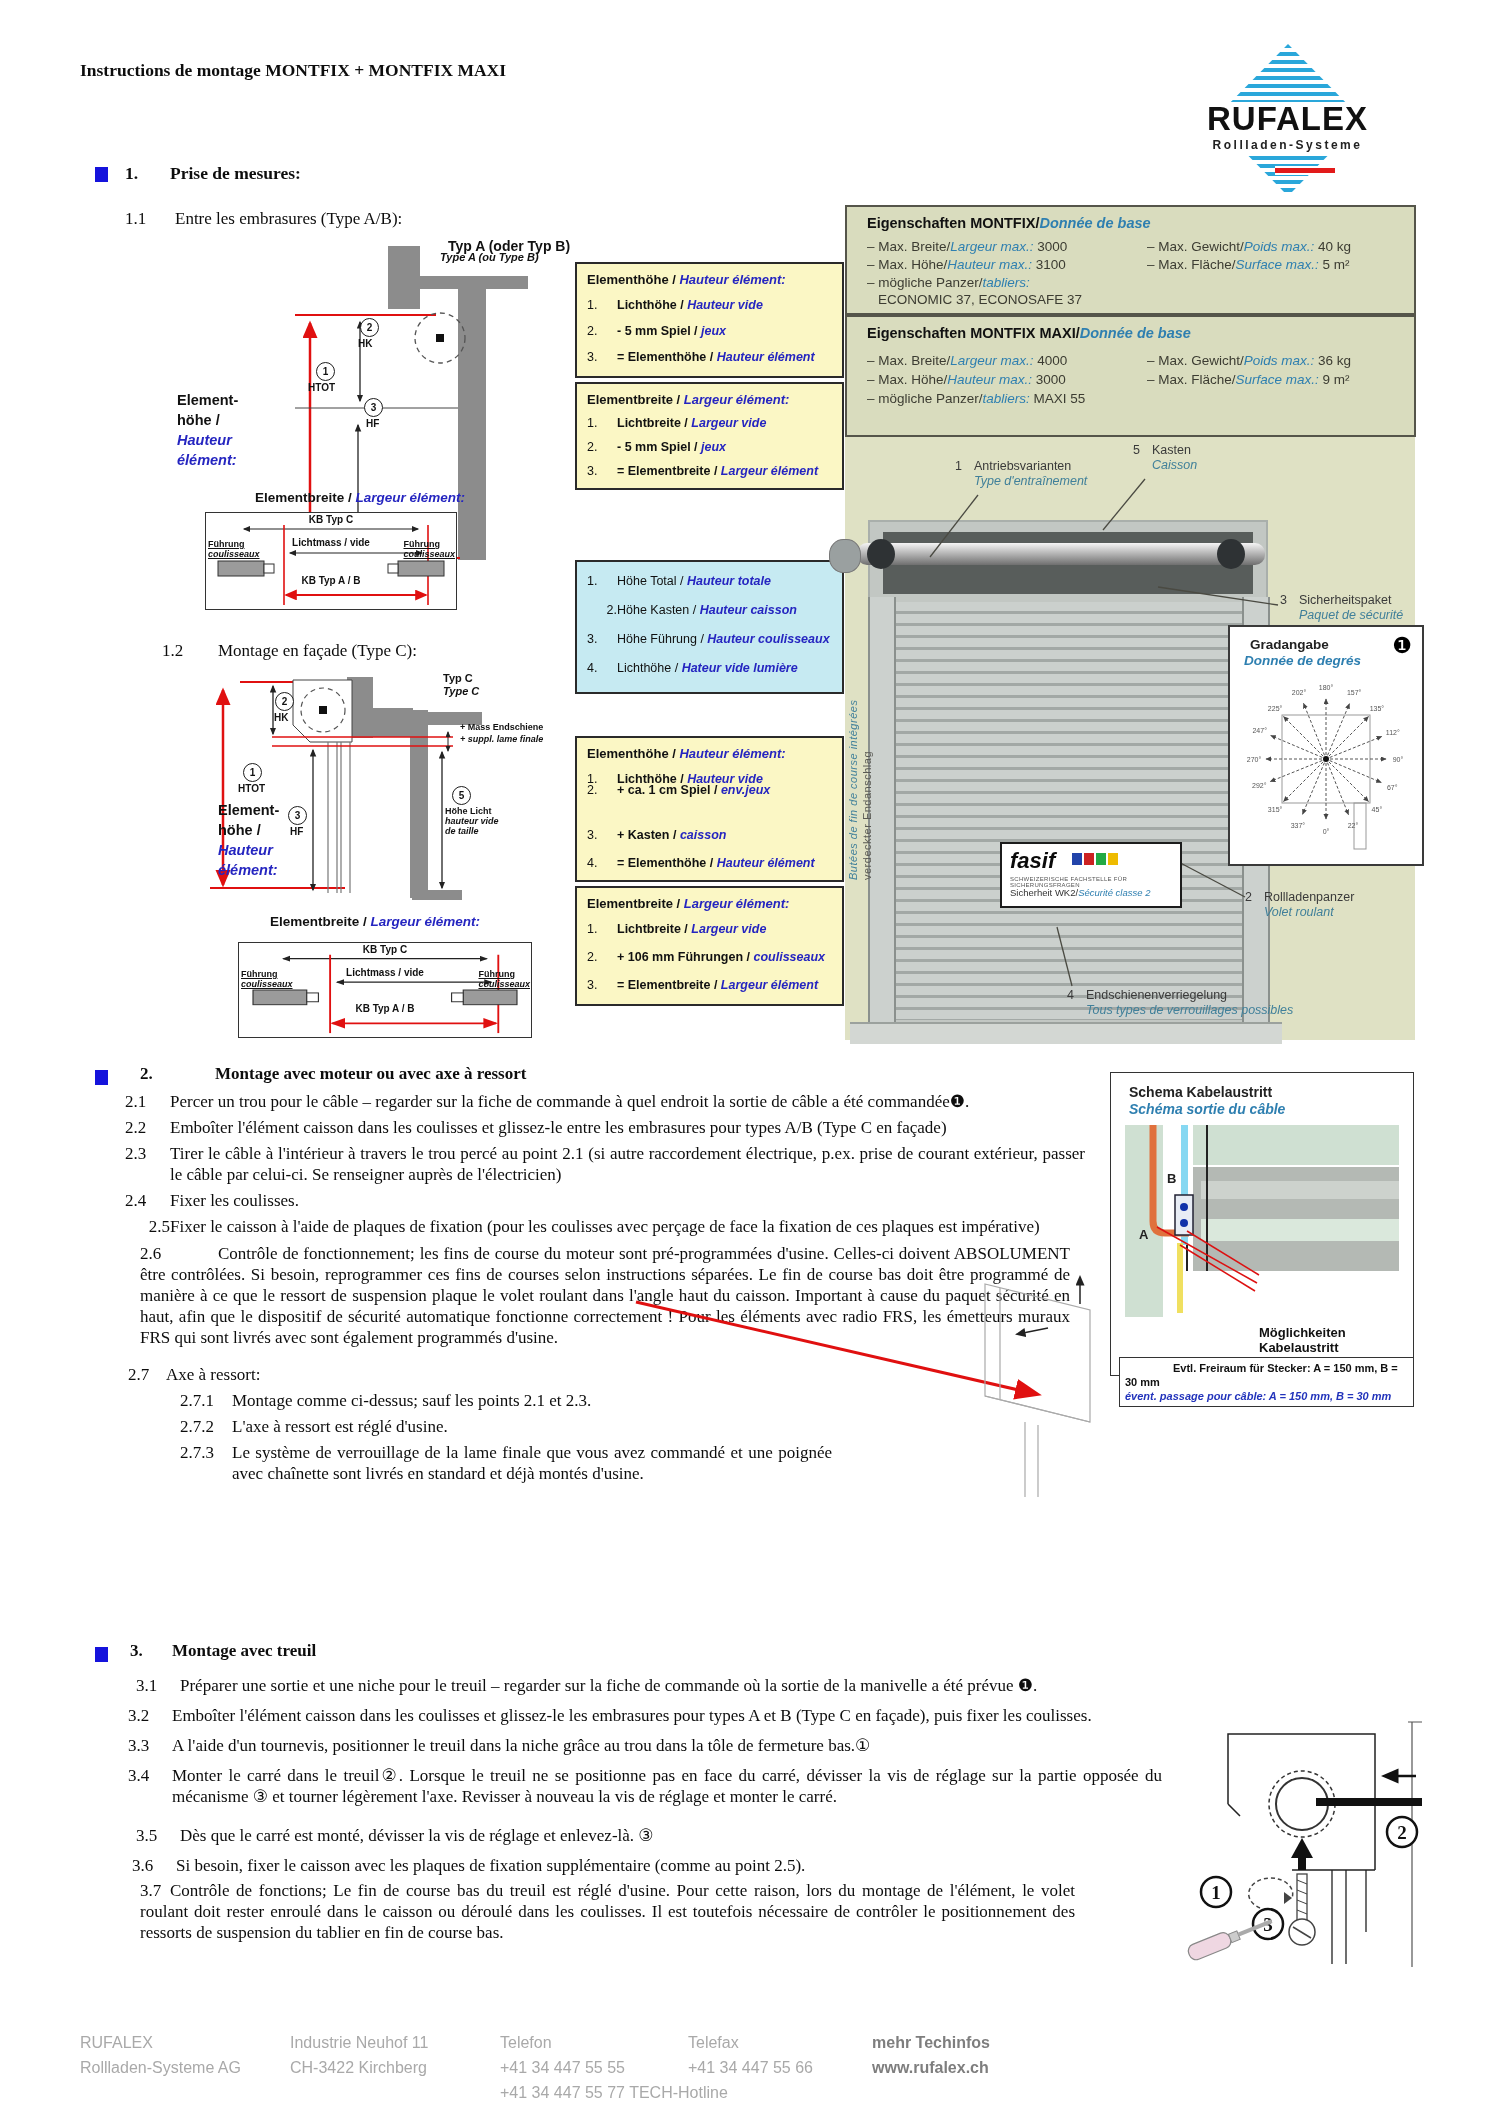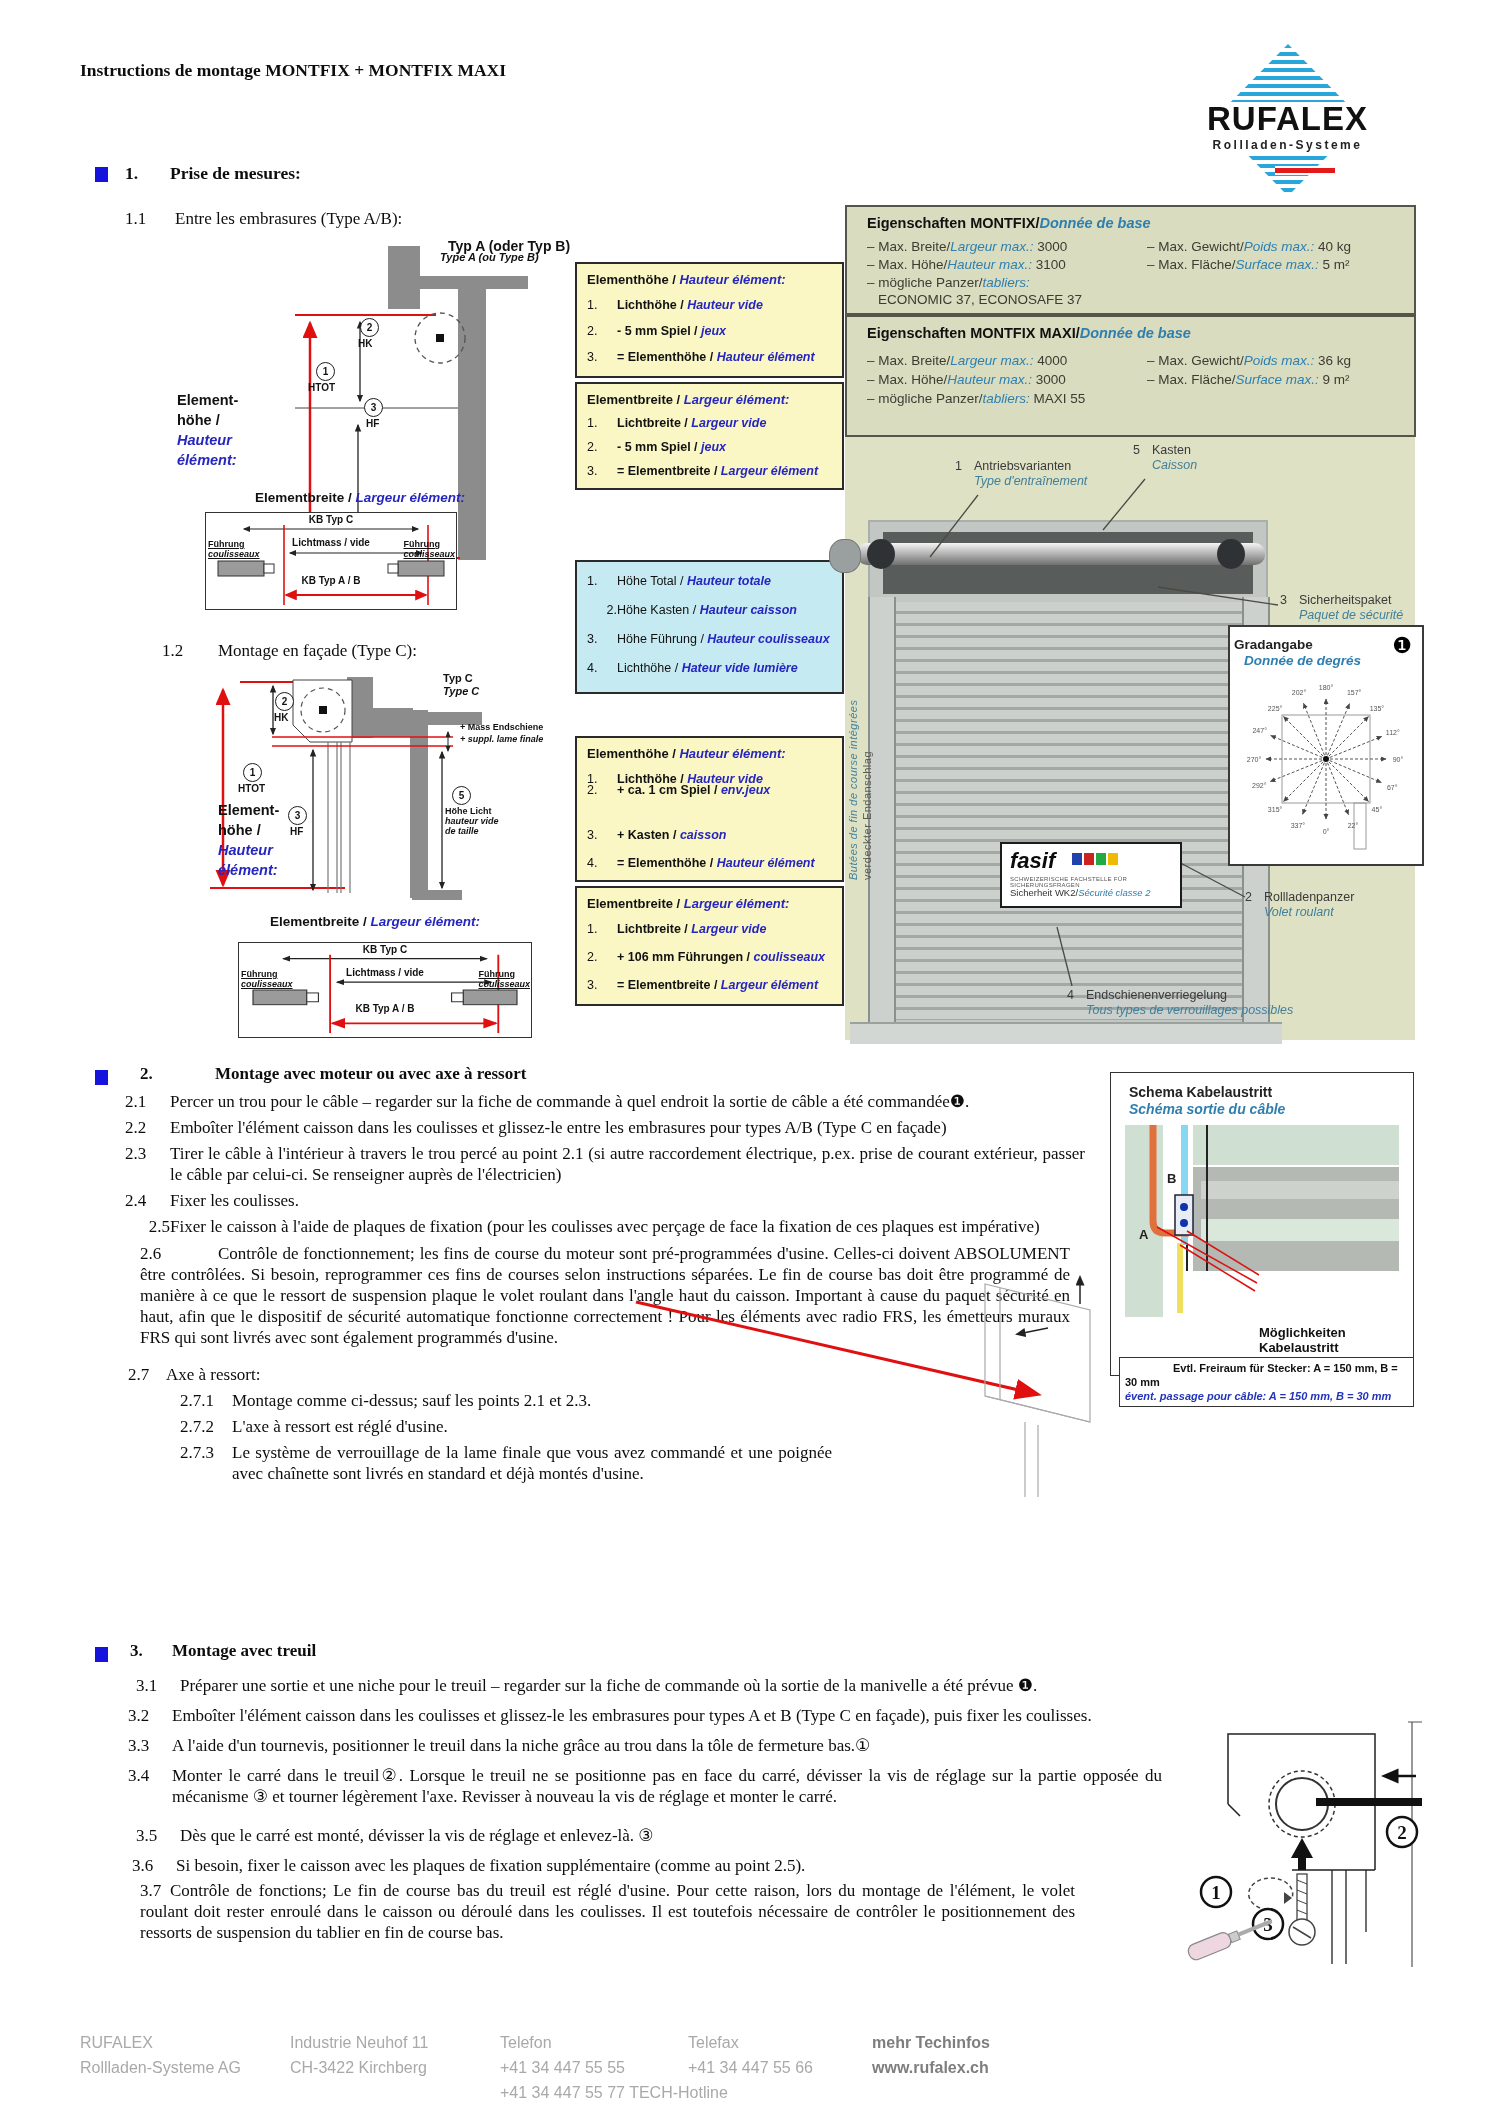--- a/index.html
+++ b/index.html
@@ -71,21 +71,21 @@
         font-size:11px;letter-spacing:.5px;}
   .fasif{position:absolute;left:155px;top:405px;width:178px;height:62px;background:#fff;border:2px solid #1c1c1c;
          font-family:"Liberation Sans",sans-serif;overflow:hidden;}
   .fasif-name{position:absolute;left:8px;top:4px;font-size:22px;font-weight:bold;font-style:italic;color:#0a0a0a;}
   .fasif-sq{position:absolute;top:9px;width:10px;height:12px;}
   .fasif-l2{position:absolute;left:8px;top:32px;font-size:6px;color:#555;letter-spacing:.3px;}
   .fasif-l3{position:absolute;left:8px;top:43px;font-size:9.5px;color:#333;}
   .fasif-l3 .fr{color:#2e7fb0;font-style:italic;}
   
   .gradbox{left:1228px;top:625px;width:192px;height:237px;background:#fff;border:2px solid #3a3a3a;z-index:5;}
-  .gradbox .t1{position:absolute;left:4px;top:10px;font:bold 13.5px "Liberation Sans",sans-serif;color:#222;}
+  .gradbox .t1{position:absolute;left:20px;top:10px;font:bold 13.5px "Liberation Sans",sans-serif;color:#222;}
   .gradbox .t2{position:absolute;left:14px;top:26px;font:bold italic 13.5px "Liberation Sans",sans-serif;
                font-style:italic;color:#2e7fb0;}
   .badge1{position:absolute;right:10px;top:6px;font-family:"DejaVu Sans",sans-serif;font-size:22px;color:#000;}
   .schema{left:1110px;top:1072px;width:302px;height:302px;background:#fff;border:1.5px solid #333;z-index:2;}
   .schema .t1{position:absolute;left:18px;top:11px;font:bold 14px "Liberation Sans",sans-serif;color:#222;}
   .schema .t2{position:absolute;left:18px;top:28px;font-style:italic;font-weight:bold;font-size:14px;
               font-family:"Liberation Sans",sans-serif;color:#2e7fb0;}
   .moegl{position:absolute;left:148px;top:252px;font:bold 13px/15px "Liberation Sans",sans-serif;color:#111;}
   .schema-cap{position:absolute;left:8px;top:284px;width:283px;border:1.5px solid #333;background:#fff;
               padding:3px 5px;font-family:"Liberation Sans",sans-serif;font-size:11px;line-height:14px;}

